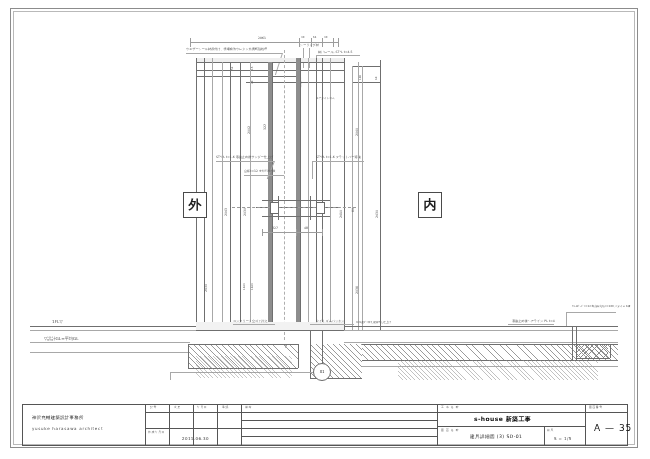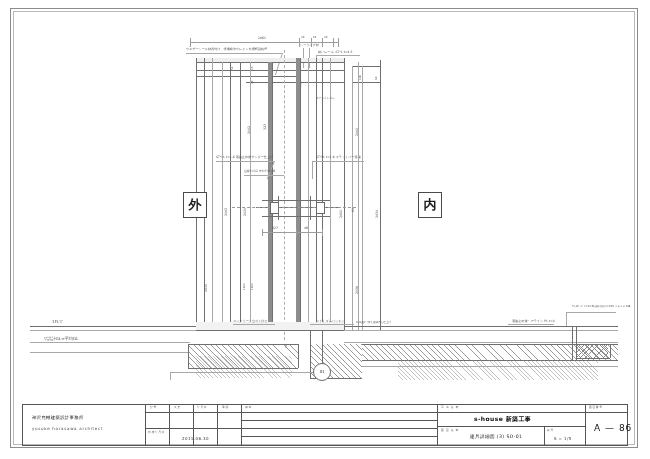--- a/index.html
+++ b/index.html
@@ -304,17 +304,17 @@
     <div class="tb-txt tb-cap" style="left:419px;top:2px;">工 事 名 称</div>
     <div class="tb-txt tb-proj" style="left:452px;top:12px;">s-house 新築工事</div>
 
     <div class="tb-txt tb-cap" style="left:419px;top:25px;">図 面 名 称</div>
     <div class="tb-txt tb-dwg" style="left:448px;top:31px;">建具詳細図 (3)  SD-01</div>
 
     <div class="tb-txt tb-cap" style="left:525px;top:25px;">縮尺</div>
     <div class="tb-txt tb-scale" style="left:532px;top:33px;">S = 1/5</div>
 
     <div class="tb-txt tb-cap" style="left:567px;top:2px;">図面番号</div>
-    <div class="tb-txt tb-sheet" style="left:572px;top:20px;">A — 86</div>
+    <div class="tb-txt tb-sheet" style="left:572px;top:20px;">A — 35</div>
 
   </div>
 
 </div>
 
 </body></html>

